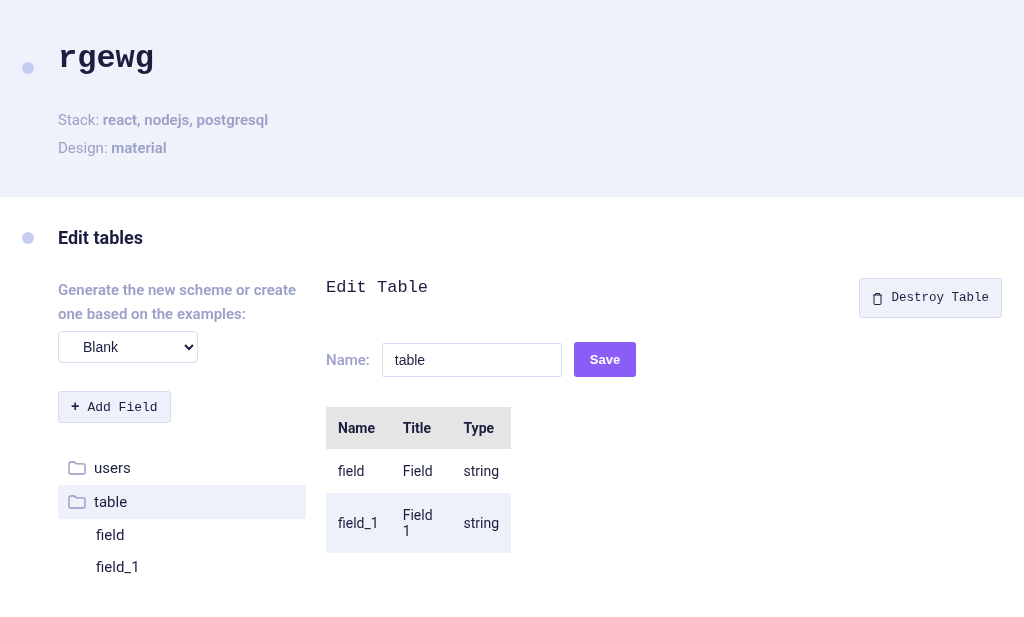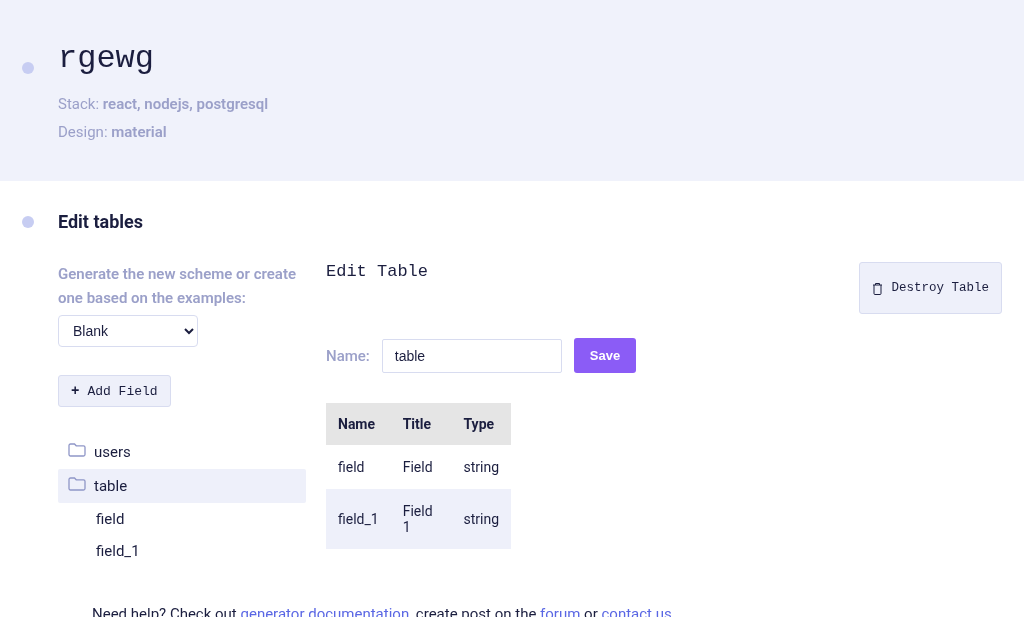--- a/index.html
+++ b/index.html
@@ -35,23 +35,23 @@
     }
     .bullet.tables-bullet {
       top: 5px;
     }
     .header-content {
       margin-left: 36px;
     }
     .project-title {
       font-family: "Courier New", monospace;
       font-size: 32px;
-      font-weight: 400;
-      color: #1b1e3f;
-      margin-bottom: 18px;
+      font-weight: 700;
+      color: #1b1e3f;
+      margin-bottom: 34px;
     }
     .meta-line {
       color: #9ba0c9;
       font-size: 15px;
       margin-bottom: 10px;
     }
     .meta-line .meta-value {
       font-weight: 600;
       text-align: center;
     }
@@ -80,21 +80,21 @@
     }
     .hint-text {
       color: #9ba0c9;
       font-size: 15px;
       font-weight: 600;
       line-height: 1.6;
       margin-bottom: 5px;
     }
     .scheme-select {
       width: 140px;
-      padding: 6px 10px;
+      padding: 6px 20px;
       border: 1px solid #d8dcf0;
       border-radius: 4px;
       font-size: 14px;
       color: #1b1e3f;
       background: #fff;
       margin-bottom: 28px;
     }
     .add-table-btn {
       display: inline-flex;
       align-items: center;
@@ -111,20 +111,21 @@
     }
     .plus-icon {
       font-size: 14px;
       font-weight: 600;
     }
     .tree {
       font-size: 15px;
     }
     .tree-table {
       display: flex;
+      align-items: center;
       gap: 8px;
       padding: 8px 10px;
       border-radius: 2px;
       cursor: pointer;
     }
     .tree-table.active {
       background: #eef0fa;
     }
     .folder-icon {
       width: 18px;
@@ -150,21 +151,21 @@
       font-size: 17px;
       color: #1b1e3f;
     }
     .destroy-btn {
       display: inline-flex;
       align-items: center;
       gap: 8px;
       background: #eef0fa;
       border: 1px solid #d8dcf0;
       border-radius: 3px;
-      padding: 18px 12px;
+      padding: 12px 12px;
       font-family: "Courier New", monospace;
       font-size: 12.5px;
       color: #1b1e3f;
       cursor: pointer;
     }
     .trash-icon svg {
       display: block;
     }
     .name-row {
       display: flex;

